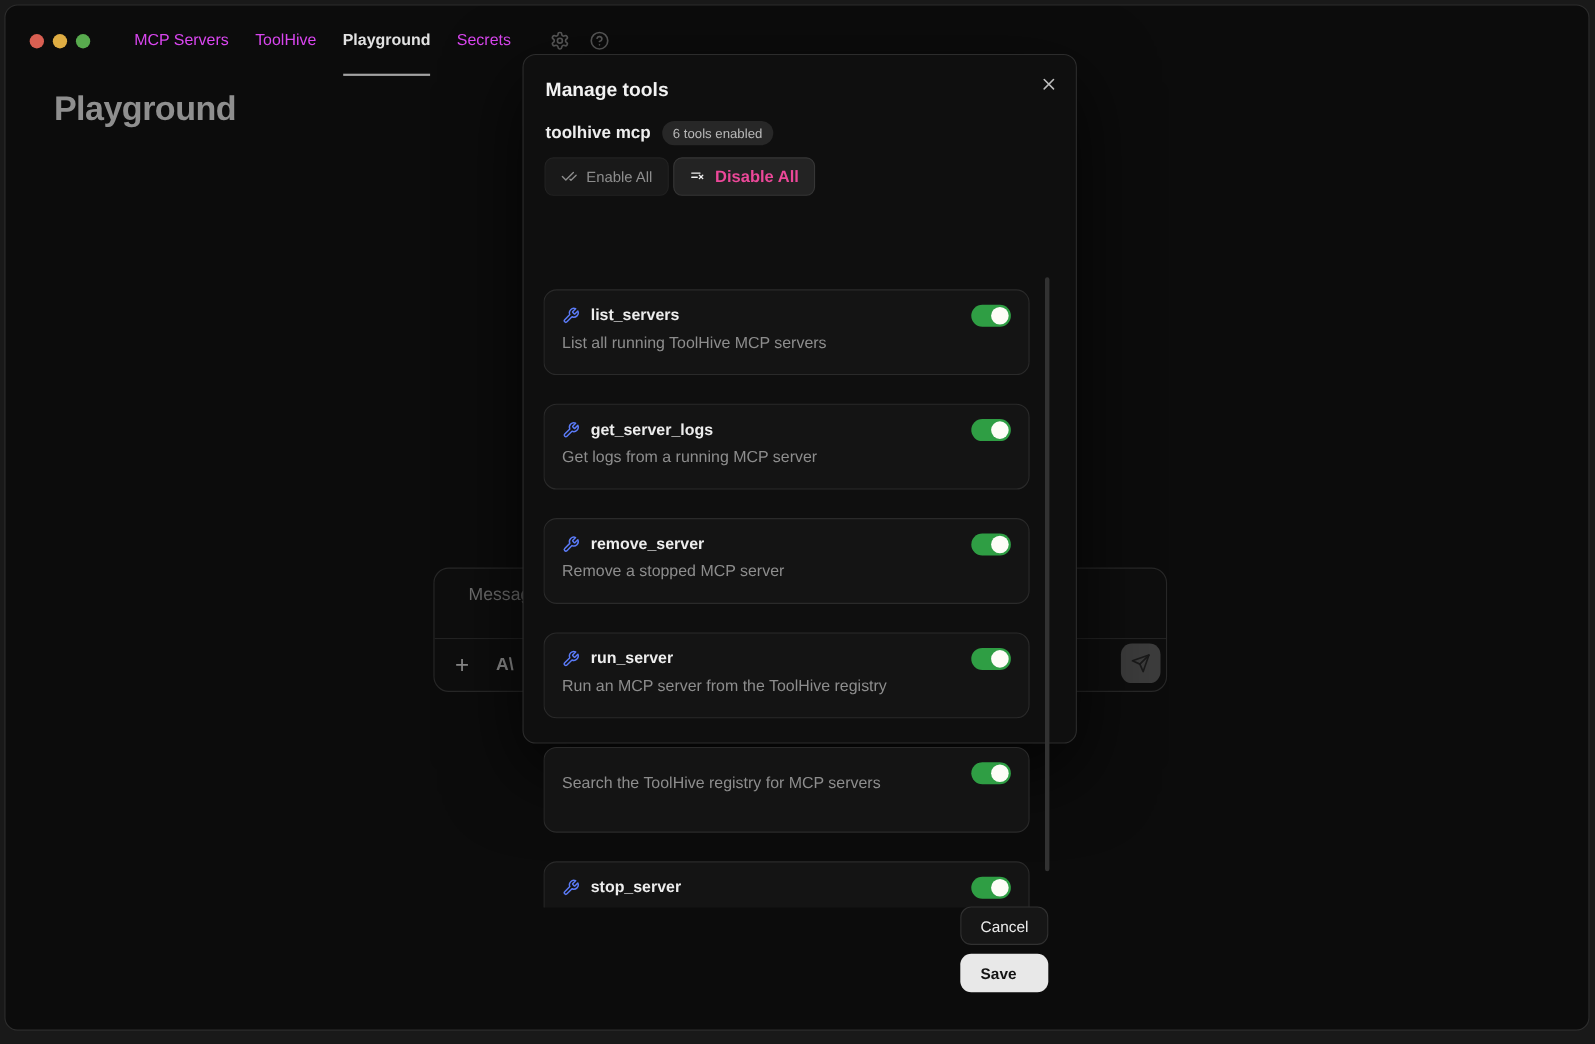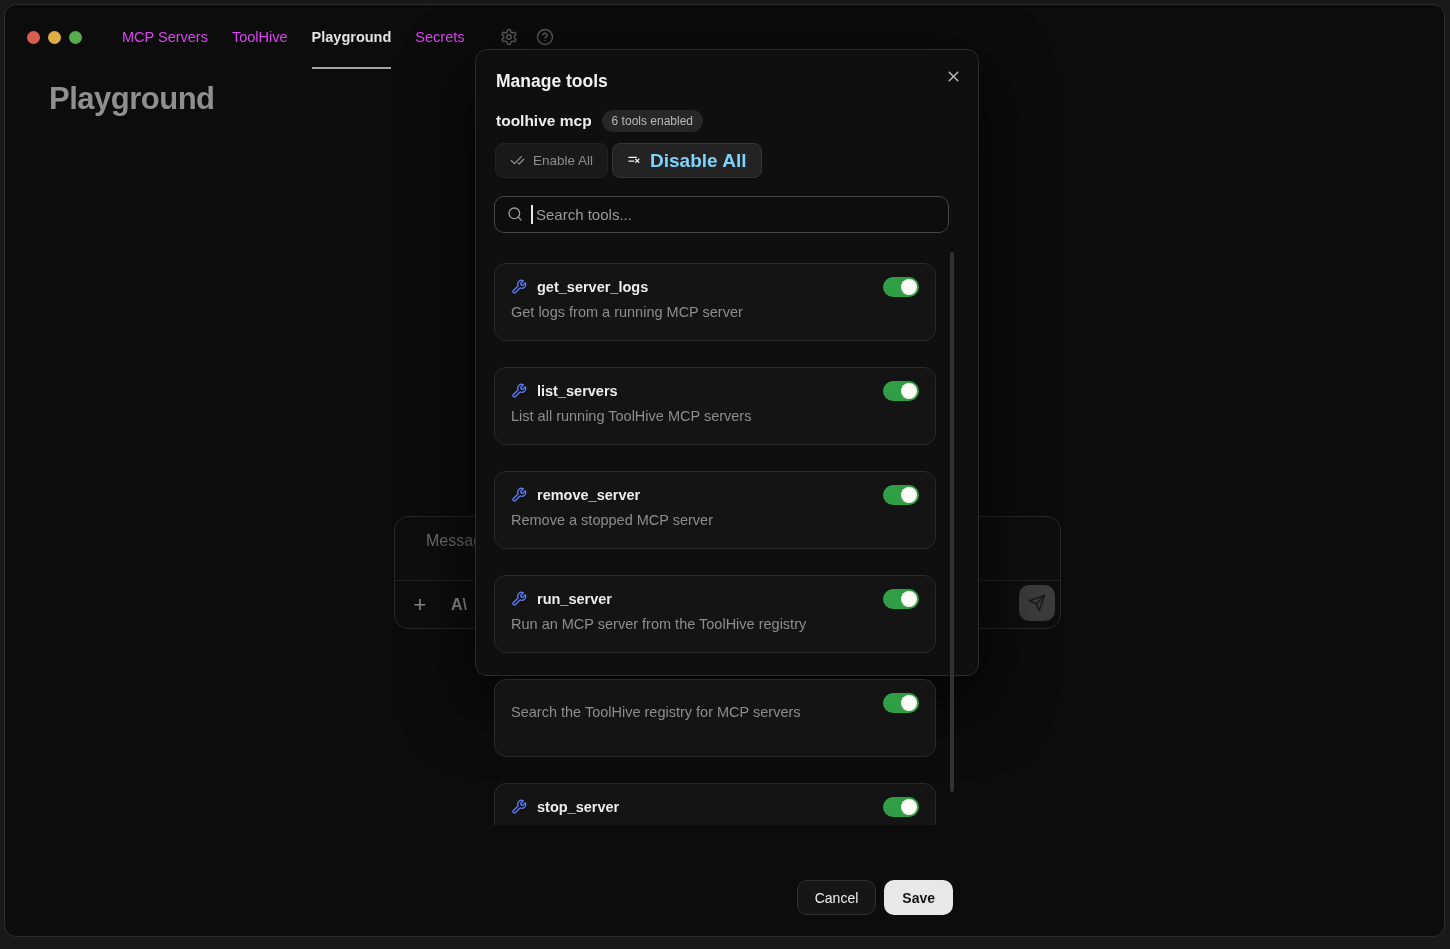--- a/index.html
+++ b/index.html
@@ -56,21 +56,21 @@
   .server-row { position:absolute; left:20px; top:60px; display:flex; align-items:center; gap:10px; }
   .server-name { font-size:15.5px; font-weight:600; color:#ededed; }
   .badge { font-size:12px; color:#b9b9b9; background:#272727; padding:4px 10px;
            border-radius:999px; }
   .action-row { position:absolute; left:19px; top:93px; display:flex; gap:4px; }
   .btn-enable-all { height:35px; padding:0 14px; display:flex; align-items:center; gap:8px;
                     background:#191919; border:1px solid #222; border-radius:8px;
                     font-size:13.5px; font-weight:500; color:#8d8d8d; }
   .btn-disable-all { height:35px; padding:0 14px; display:flex; align-items:center; gap:8px;
                      background:#232323; border:1px solid #363636; border-radius:8px;
-                     font-size:19px; font-weight:600; color:#7dd3fc; }
+                     font-size:15px; font-weight:600; color:#ec4899; }
   .search-wrap { position:absolute; left:18px; top:146px; width:455px; height:37px; }
   .search-input { width:100%; height:100%; background:#0d0d0d; border:1px solid #474747;
                   border-radius:10px; padding:0 12px 0 41px; font-size:15px; color:#e8e8e8;
                   outline:none; font-family:inherit; }
   .search-input::placeholder { color:#9a9a9a; }
   .search-icon { position:absolute; left:13px; top:10px; }
   .search-caret { position:absolute; left:37px; top:9px; width:1.5px; height:19px; background:#e8e8e8; }
 
   .tool-list { position:absolute; left:18px; top:197px; width:456px; height:578px; overflow:hidden; }
   .tool-card { position:relative; width:442px; height:78px; margin:0 0 26px 0;
@@ -80,21 +80,21 @@
   .tool-head { display:flex; align-items:center; gap:10px; }
   .tool-name { font-size:14.5px; font-weight:700; color:#ededed; }
   .tool-desc { margin-top:9px; font-size:14.5px; color:#8d8d8d; }
   .toggle { position:absolute; right:16px; top:13px; width:36px; height:20px;
             border-radius:10px; background:var(--toggle-on,#2f9e44); }
   .toggle .knob { position:absolute; right:2px; top:2px; width:16px; height:16px;
                   border-radius:50%; background:#fdfdf7; }
   .scroll-thumb { position:absolute; left:474px; top:202px; width:4px; height:540px;
                   background:#323232; border-radius:2px; }
 
-  .modal-footer { position:absolute; right:25px; top:830px; display:flex; gap:8px; }
+  .modal-footer { position:absolute; right:25px; top:774px; display:flex; gap:8px;flex-direction:column; }
   .btn-cancel { height:35px; padding:0 17px; background:#161616; border:1px solid #313131;
                 border-radius:10px; font-size:14px; color:#ededed; display:flex; align-items:center; }
   .btn-save { height:35px; padding:0 18px; background:var(--save-bg,#e8e8e8); border:none;
               border-radius:10px; font-size:14px; font-weight:600; color:#141414;
               display:flex; align-items:center; }
 
   svg { display:block; }
 </style>
 </head>
 <body>
@@ -188,57 +188,47 @@
             <path d="M3 7h12"></path>
               <path d="M3 13h8"></path>
               <path d="m14 10 5 5"></path>
               <path d="m19 10-5 5"></path>
           </svg>
         </span>
         <span>Disable All</span>
       </button>
     </div>
 
-    <div class="search-wrap">
-      <input class="search-input" type="text" placeholder="Search tools..." style="">
-      <span class="search-icon">
-        <svg width="16" height="16" viewBox="0 0 24 24" fill="none" stroke="#9a9a9a" stroke-width="2" stroke-linecap="round">
-          <circle cx="11" cy="11" r="8"></circle>
-            <path d="m21 21-4.3-4.3"></path>
-        </svg>
-      </span>
-      <span class="search-caret"></span>
-    </div>
 
     <div class="tool-list">
   <div class="tool-card">
     <div class="tool-head">
       <span>
         <svg width="16" height="16" viewBox="0 0 24 24" fill="none" stroke="#5b7bf7" stroke-width="2" stroke-linecap="round" stroke-linejoin="round">
           <path d="M14.7 6.3a1 1 0 0 0 0 1.4l1.6 1.6a1 1 0 0 0 1.4 0l3.77-3.77a6 6 0 0 1-7.94 7.94l-6.91 6.91a2.12 2.12 0 0 1-3-3l6.91-6.91a6 6 0 0 1 7.94-7.94l-3.76 3.76z"></path>
         </svg>
       </span>
+      <span class="tool-name">list_servers</span>
+    </div>
+    <div class="tool-desc">List all running ToolHive MCP servers</div>
+    <div class="toggle">
+            <div class="knob"></div>
+          </div>
+  </div>
+
+  <div class="tool-card">
+    <div class="tool-head">
+      <span>
+        <svg width="16" height="16" viewBox="0 0 24 24" fill="none" stroke="#5b7bf7" stroke-width="2" stroke-linecap="round" stroke-linejoin="round">
+          <path d="M14.7 6.3a1 1 0 0 0 0 1.4l1.6 1.6a1 1 0 0 0 1.4 0l3.77-3.77a6 6 0 0 1-7.94 7.94l-6.91 6.91a2.12 2.12 0 0 1-3-3l6.91-6.91a6 6 0 0 1 7.94-7.94l-3.76 3.76z"></path>
+        </svg>
+      </span>
       <span class="tool-name">get_server_logs</span>
     </div>
     <div class="tool-desc">Get logs from a running MCP server</div>
-    <div class="toggle">
-            <div class="knob"></div>
-          </div>
-  </div>
-
-  <div class="tool-card">
-    <div class="tool-head">
-      <span>
-        <svg width="16" height="16" viewBox="0 0 24 24" fill="none" stroke="#5b7bf7" stroke-width="2" stroke-linecap="round" stroke-linejoin="round">
-          <path d="M14.7 6.3a1 1 0 0 0 0 1.4l1.6 1.6a1 1 0 0 0 1.4 0l3.77-3.77a6 6 0 0 1-7.94 7.94l-6.91 6.91a2.12 2.12 0 0 1-3-3l6.91-6.91a6 6 0 0 1 7.94-7.94l-3.76 3.76z"></path>
-        </svg>
-      </span>
-      <span class="tool-name">list_servers</span>
-    </div>
-    <div class="tool-desc">List all running ToolHive MCP servers</div>
     <div class="toggle">
             <div class="knob"></div>
           </div>
   </div>
 
   <div class="tool-card">
     <div class="tool-head">
       <span>
         <svg width="16" height="16" viewBox="0 0 24 24" fill="none" stroke="#5b7bf7" stroke-width="2" stroke-linecap="round" stroke-linejoin="round">
           <path d="M14.7 6.3a1 1 0 0 0 0 1.4l1.6 1.6a1 1 0 0 0 1.4 0l3.77-3.77a6 6 0 0 1-7.94 7.94l-6.91 6.91a2.12 2.12 0 0 1-3-3l6.91-6.91a6 6 0 0 1 7.94-7.94l-3.76 3.76z"></path>

